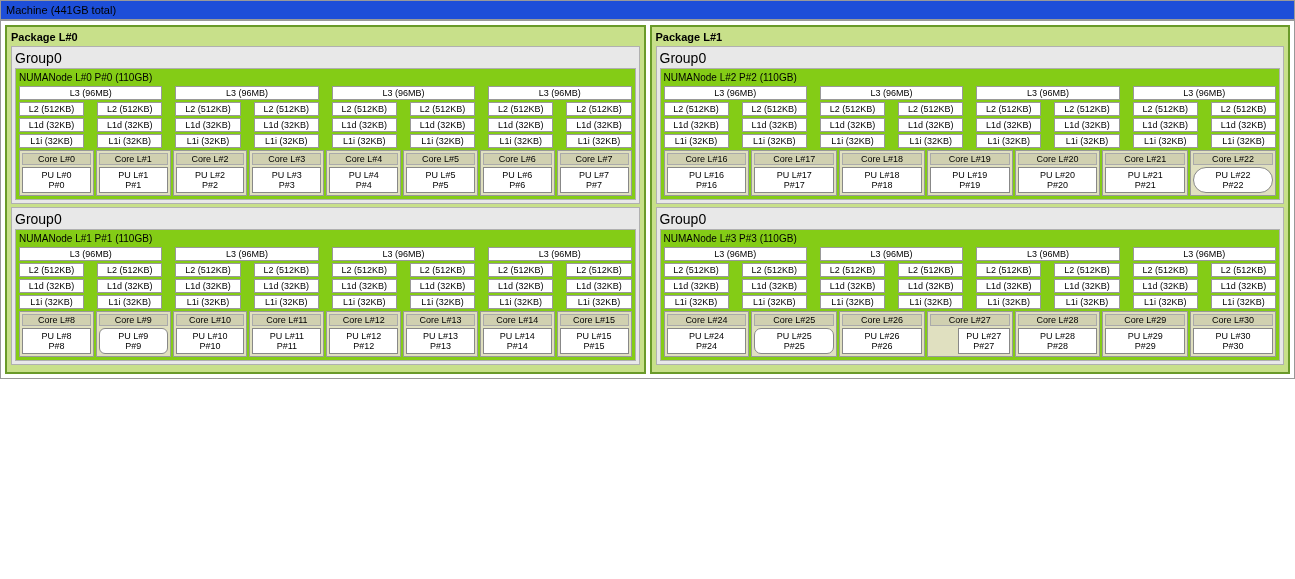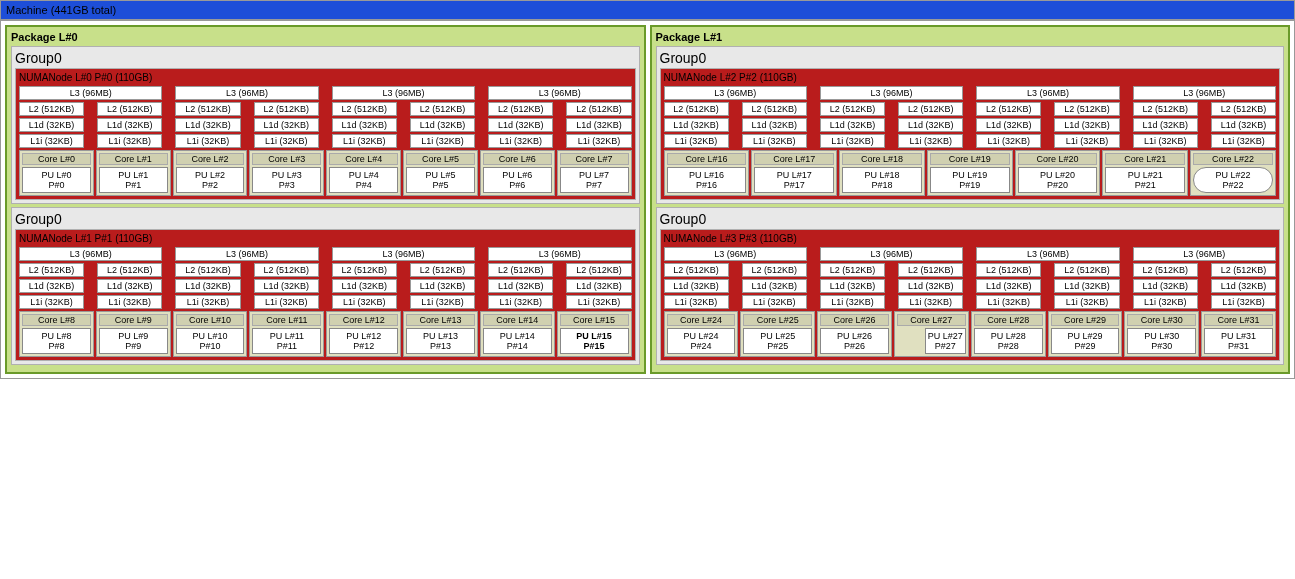--- a/index.html
+++ b/index.html
@@ -37,21 +37,21 @@
       background: #e8e8e8;
       padding: 3px;
       margin-bottom: 3px;
     }
     .group-title {
       font-size: 14px;
       margin-bottom: 2px;
     }
     .numa-node {
       border: 1px solid #b0b0b0;
-      background: #b91c1c;
+      background: #84cc16;
       padding: 3px;
     }
     .numa-title {
       font-size: 10px;
       margin-bottom: 3px;
     }
     .cache-row {
       display: flex;
       gap: 13px;
       margin-bottom: 2px;
@@ -227,21 +227,21 @@
             <div class="cache-box">L1i (32KB)</div>
           </div>
           <div class="cores-row">
             <div class="core-box">
               <div class="core-title">Core L#8</div>
               <div class="pu-box" style="white-space: pre-line;">PU L#8
 P#8</div>
             </div>
             <div class="core-box">
               <div class="core-title">Core L#9</div>
-              <div class="pu-box" style="white-space: pre-line;">PU L#9
+              <div class="pu-box" style="white-space: pre-line; border-radius: 6px;">PU L#9
 P#9</div>
             </div>
             <div class="core-box">
               <div class="core-title">Core L#10</div>
               <div class="pu-box" style="white-space: pre-line;">PU L#10
 P#10</div>
             </div>
             <div class="core-box">
               <div class="core-title">Core L#11</div>
               <div class="pu-box" style="white-space: pre-line;">PU L#11
@@ -257,21 +257,21 @@
               <div class="pu-box" style="white-space: pre-line;">PU L#13
 P#13</div>
             </div>
             <div class="core-box">
               <div class="core-title">Core L#14</div>
               <div class="pu-box" style="white-space: pre-line;">PU L#14
 P#14</div>
             </div>
             <div class="core-box">
               <div class="core-title">Core L#15</div>
-              <div class="pu-box" style="white-space: pre-line; font-weight: bold;">PU L#15
+              <div class="pu-box" style="white-space: pre-line;">PU L#15
 P#15</div>
             </div>
           </div>
         </div>
       </div>
     </div>
     <div class="package">
       <div class="package-title">Package L#1</div>
       <div class="group">
         <div class="group-title">Group0</div>
@@ -393,21 +393,21 @@
             <div class="cache-box">L1i (32KB)</div>
           </div>
           <div class="cores-row">
             <div class="core-box">
               <div class="core-title">Core L#24</div>
               <div class="pu-box" style="white-space: pre-line;">PU L#24
 P#24</div>
             </div>
             <div class="core-box">
               <div class="core-title">Core L#25</div>
-              <div class="pu-box" style="white-space: pre-line;">PU L#25
+              <div class="pu-box" style="white-space: pre-line; border-radius: 7px;">PU L#25
 P#25</div>
             </div>
             <div class="core-box">
               <div class="core-title">Core L#26</div>
               <div class="pu-box" style="white-space: pre-line;">PU L#26
 P#26</div>
             </div>
             <div class="core-box">
               <div class="core-title">Core L#27</div>
               <div class="pu-box" style="white-space: pre-line; margin-left: 28px;">PU L#27
@@ -420,23 +420,18 @@
             </div>
             <div class="core-box">
               <div class="core-title">Core L#29</div>
               <div class="pu-box" style="white-space: pre-line;">PU L#29
 P#29</div>
             </div>
             <div class="core-box">
               <div class="core-title">Core L#30</div>
               <div class="pu-box" style="white-space: pre-line;">PU L#30
 P#30</div>
-            </div>
-            <div class="core-box">
-              <div class="core-title">Core L#31</div>
-              <div class="pu-box" style="white-space: pre-line;">PU L#31
-P#31</div>
             </div>
           </div>
         </div>
       </div>
     </div>
   </div>
 
 </body></html>

